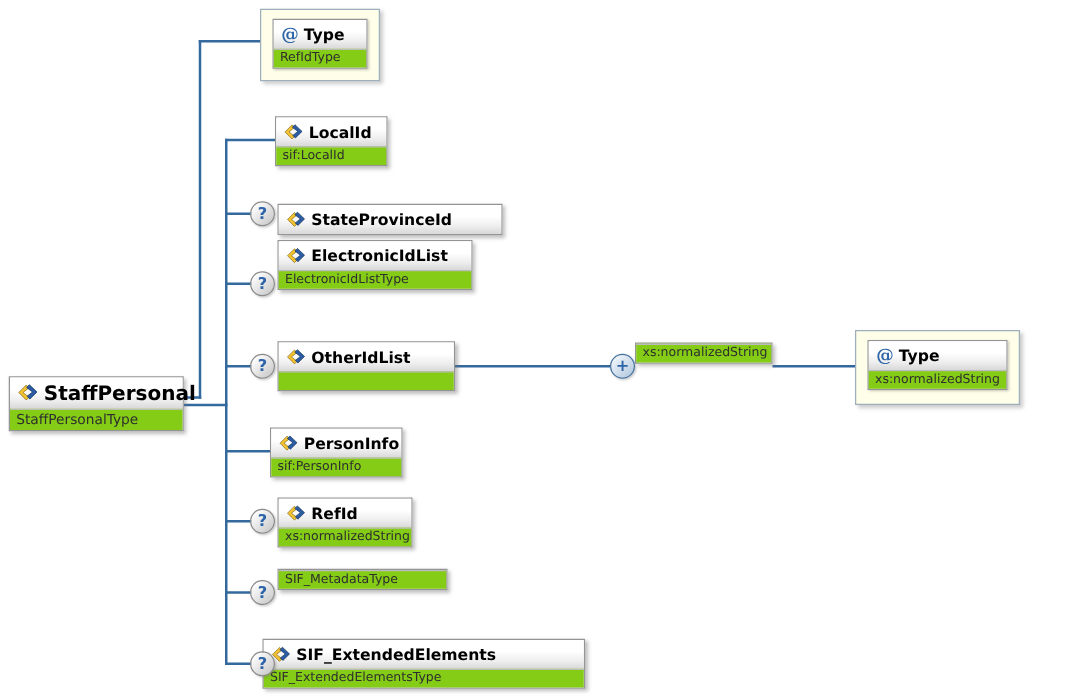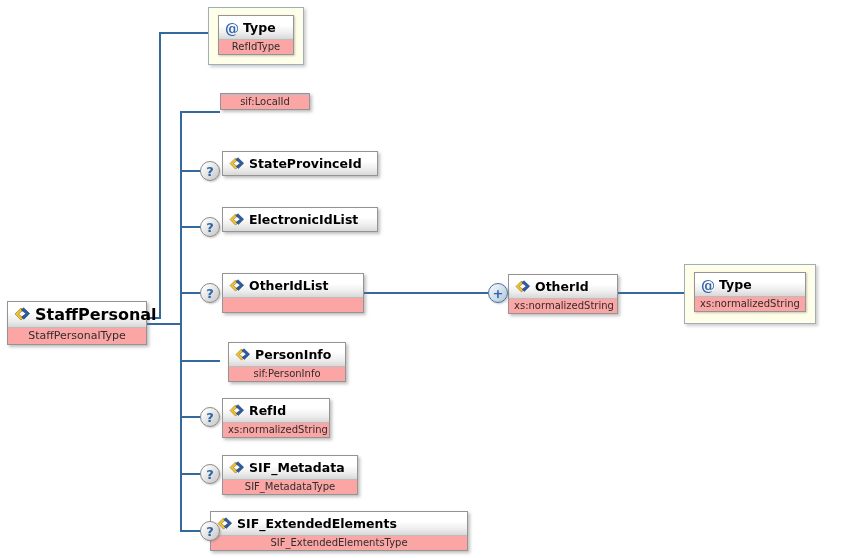--- a/index.html
+++ b/index.html
@@ -4,22 +4,22 @@
 <style>
   html,body{margin:0;padding:0;background:#ffffff;}
   .canvas{position:relative;width:855px;height:558px;background:#ffffff;overflow:hidden;
           font-family:"DejaVu Sans", sans-serif;}
   .line{position:absolute;background:#34699E;z-index:1;}
   .node{position:absolute;background:#fff;border:1px solid #949494;z-index:2;
         box-shadow:2px 2px 3px rgba(110,110,110,.45);box-sizing:border-box;}
   .node-title{display:flex;align-items:center;gap:4px;padding:0 6px;height:23px;
         background:linear-gradient(to bottom,#ffffff 40%,#ededed 75%,#d8d8d8 100%);
         font-weight:bold;font-size:12.5px;color:#000;white-space:nowrap;}
-  .node-type{height:14px;line-height:14px;padding:0 5px;background:#fca5a5;
-        border-top:1px solid #bcbcbc;font-size:10px;color:#2e2e2e;white-space:nowrap;text-align:center;}
+  .node-type{height:14px;line-height:14px;padding:0 5px;background:#84cc16;
+        border-top:1px solid #bcbcbc;font-size:10px;color:#2e2e2e;white-space:nowrap;}
   .sp .node-title{height:25px;font-size:16px;}
   .sp .node-type{height:16px;line-height:16px;font-size:11px;}
   .attr-outer{position:absolute;background:#FFFFE9;border:1px solid #9FAEBD;
         padding:7px 9px;z-index:2;box-shadow:2px 2px 3px rgba(110,110,110,.35);box-sizing:border-box;}
   .attr-outer .node{position:relative;left:0;top:0;box-shadow:1px 1px 2px rgba(110,110,110,.4);}
   .at{color:#2E64A8;font-family:"DejaVu Serif", serif;font-size:14px;font-weight:bold;line-height:1;}
   .occ{position:absolute;width:20px;height:20px;border-radius:50%;border:1px solid #8a8a8a;
         background:linear-gradient(135deg,#fdfdfd 15%,#c7c7c7 95%);color:#2E64A8;font-weight:bold;
         font-size:13px;display:flex;align-items:center;justify-content:center;z-index:3;
         box-shadow:1px 1px 2px rgba(110,110,110,.4);box-sizing:border-box;}
@@ -72,84 +72,85 @@
     <div class="node">
       <div class="node-title">
         <span class="at">@</span>
         <span>Type</span>
       </div>
       <div class="node-type">RefIdType</div>
     </div>
   </div>
 
   <div class="node" style="left:220px;top:93px;width:90px">
+    <div class="node-title">
+      <span class="el-icon">
+          <svg width="16" height="14" viewBox="0 0 17 15">
+            <use href="#elicon"></use>
+          </svg>
+        </span>
+      <span>LocalId</span>
+    </div>
     <div class="node-type">sif:LocalId</div>
   </div>
 
   <div class="occ" style="left:200px;top:161px">?</div>
-  <div class="node" style="left:222px;top:151px;width:156px">
+  <div class="node" style="left:222px;top:163px;width:180px">
     <div class="node-title">
       <span class="el-icon">
           <svg width="16" height="14" viewBox="0 0 17 15">
             <use href="#elicon"></use>
           </svg>
         </span>
       <span>StateProvinceId</span>
     </div>
   </div>
 
   <div class="occ" style="left:200px;top:217px">?</div>
-  <div class="node" style="left:222px;top:207px;width:156px">
+  <div class="node" style="left:222px;top:192px;width:156px">
     <div class="node-title">
       <span class="el-icon">
           <svg width="16" height="14" viewBox="0 0 17 15">
             <use href="#elicon"></use>
           </svg>
         </span>
       <span>ElectronicIdList</span>
     </div>
+    <div class="node-type">ElectronicIdListType</div>
   </div>
 
   <div class="occ" style="left:200px;top:283px">?</div>
   <div class="node" style="left:222px;top:273px;width:142px">
     <div class="node-title">
       <span class="el-icon">
           <svg width="16" height="14" viewBox="0 0 17 15">
             <use href="#elicon"></use>
           </svg>
         </span>
       <span>OtherIdList</span>
     </div>
     <div class="node-type"></div>
   </div>
 
   <div class="occ plus" style="left:488px;top:283px">+</div>
   <div class="node" style="left:508px;top:274px;width:110px">
-    <div class="node-title">
-      <span class="el-icon">
-          <svg width="16" height="14" viewBox="0 0 17 15">
-            <use href="#elicon"></use>
-          </svg>
-        </span>
-      <span>OtherId</span>
-    </div>
     <div class="node-type">xs:normalizedString</div>
   </div>
 
   <div class="attr-outer" style="left:684px;top:264px;width:132px;height:60px">
     <div class="node">
       <div class="node-title">
         <span class="at">@</span>
         <span>Type</span>
       </div>
       <div class="node-type">xs:normalizedString</div>
     </div>
   </div>
 
-  <div class="node" style="left:228px;top:342px;width:118px">
+  <div class="node" style="left:216px;top:342px;width:106px">
     <div class="node-title">
       <span class="el-icon">
           <svg width="16" height="14" viewBox="0 0 17 15">
             <use href="#elicon"></use>
           </svg>
         </span>
       <span>PersonInfo</span>
     </div>
     <div class="node-type">sif:PersonInfo</div>
   </div>
@@ -162,28 +163,20 @@
             <use href="#elicon"></use>
           </svg>
         </span>
       <span>RefId</span>
     </div>
     <div class="node-type">xs:normalizedString</div>
   </div>
 
   <div class="occ" style="left:200px;top:464px">?</div>
   <div class="node" style="left:222px;top:455px;width:136px">
-    <div class="node-title">
-      <span class="el-icon">
-          <svg width="16" height="14" viewBox="0 0 17 15">
-            <use href="#elicon"></use>
-          </svg>
-        </span>
-      <span>SIF_Metadata</span>
-    </div>
     <div class="node-type">SIF_MetadataType</div>
   </div>
 
   <div class="occ" style="left:200px;top:521px">?</div>
   <div class="node" style="left:210px;top:511px;width:258px">
     <div class="node-title">
       <span class="el-icon">
           <svg width="16" height="14" viewBox="0 0 17 15">
             <use href="#elicon"></use>
           </svg>

